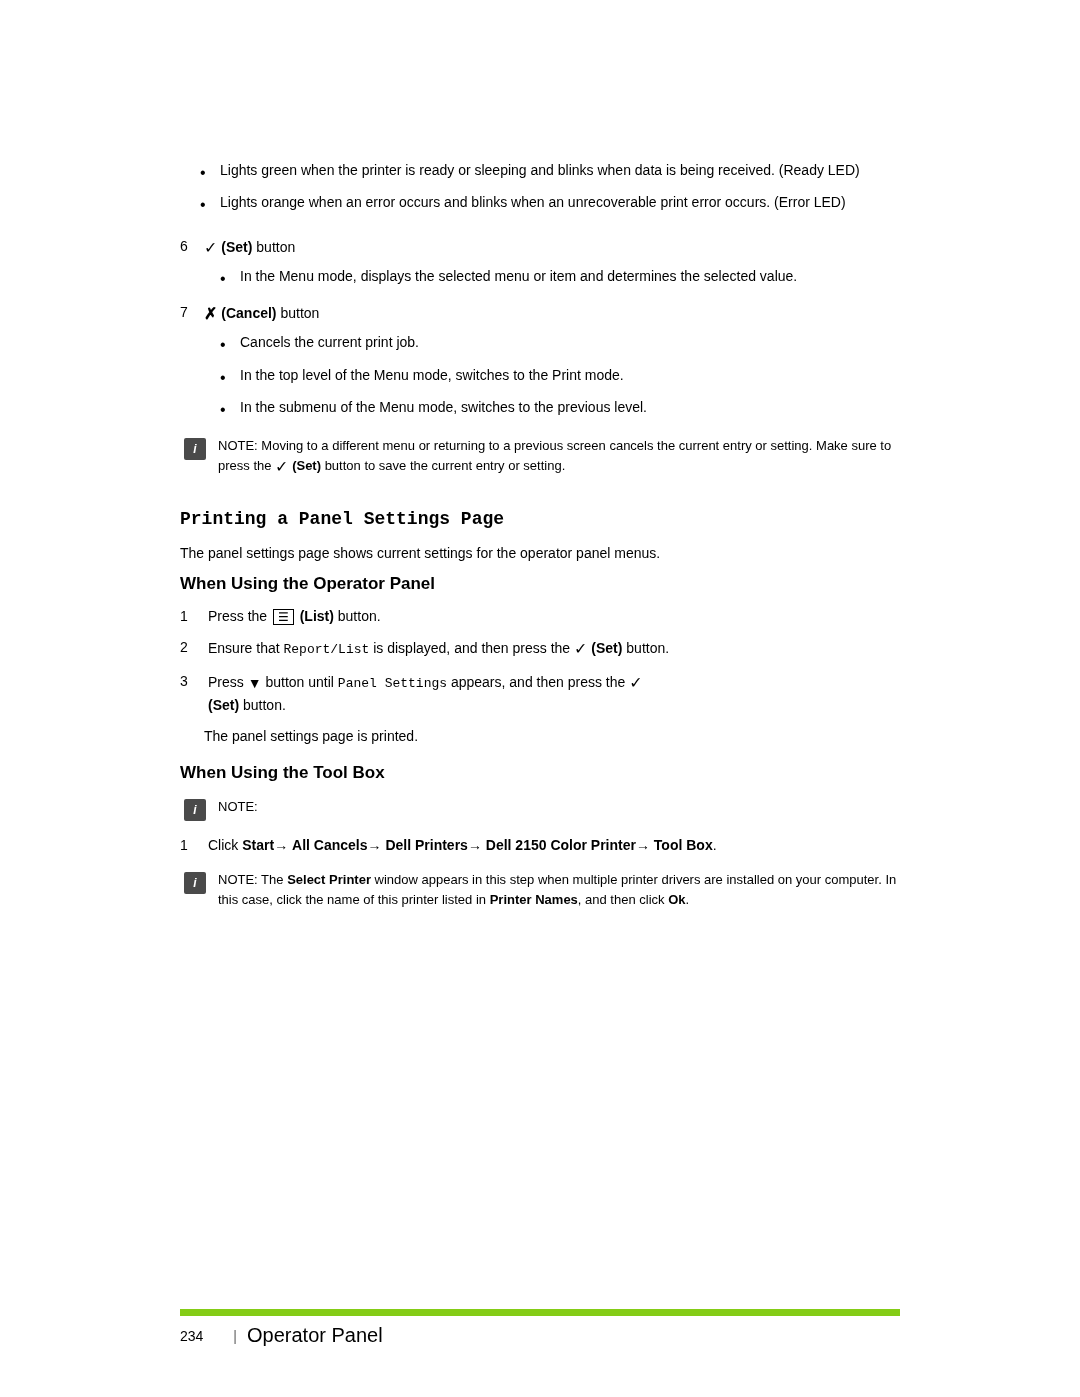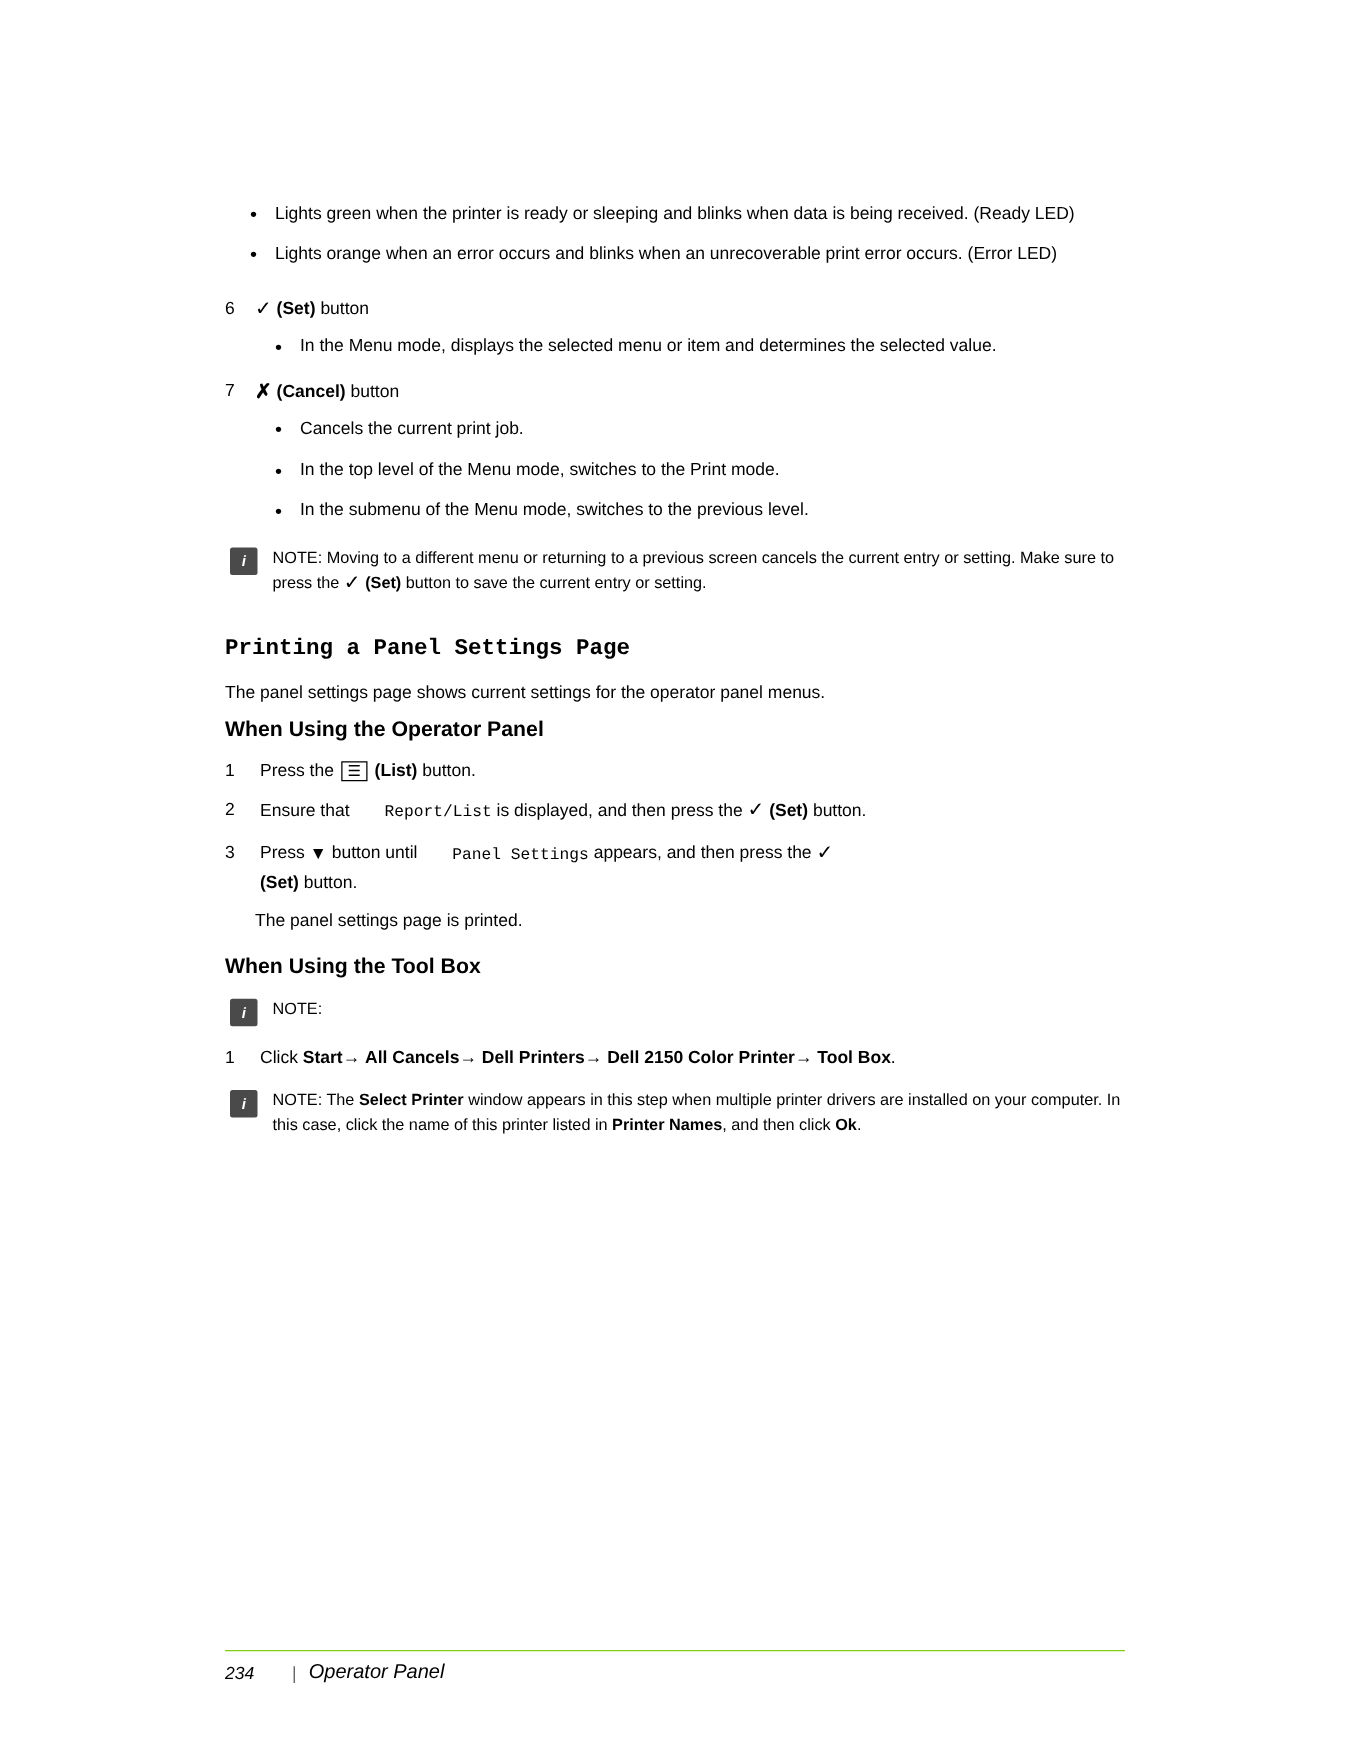--- a/index.html
+++ b/index.html
@@ -134,52 +134,50 @@
       vertical-align: middle;
       border: 1px solid #000;
       padding: 1px 4px;
       margin: 0 2px;
       font-size: 12px;
       line-height: 1;
     }
     code {
       font-family: 'Courier New', Courier, monospace;
       font-size: 13px;
-      margin-left: 24px;
     }
     .checkmark {
       font-size: 16px;
       vertical-align: middle;
     }
     .down-arrow {
       font-size: 14px;
       vertical-align: middle;
     }
     .page-footer {
       position: absolute;
       bottom: 50px;
       left: 180px;
       right: 180px;
       display: flex;
       align-items: center;
-      border-top: 1px solid #84cc16;
+      border-top: 7px solid #84cc16;
       padding-top: 8px;
-      font-style: italic;
     }
     .footer-page-num {
       font-size: 14px;
       margin-right: 20px;
     }
     .footer-divider {
       font-size: 14px;
       margin: 0 10px;
       color: #666;
     }
     .footer-section {
-      font-size: 16px;
+      font-size: 20px;
     }
   </style>
 </head>
 <body>
 
 <div class="page">
 
   <div class="bullet-section">
     <div class="bullet-item">
       <span class="bullet-dot">•</span>

